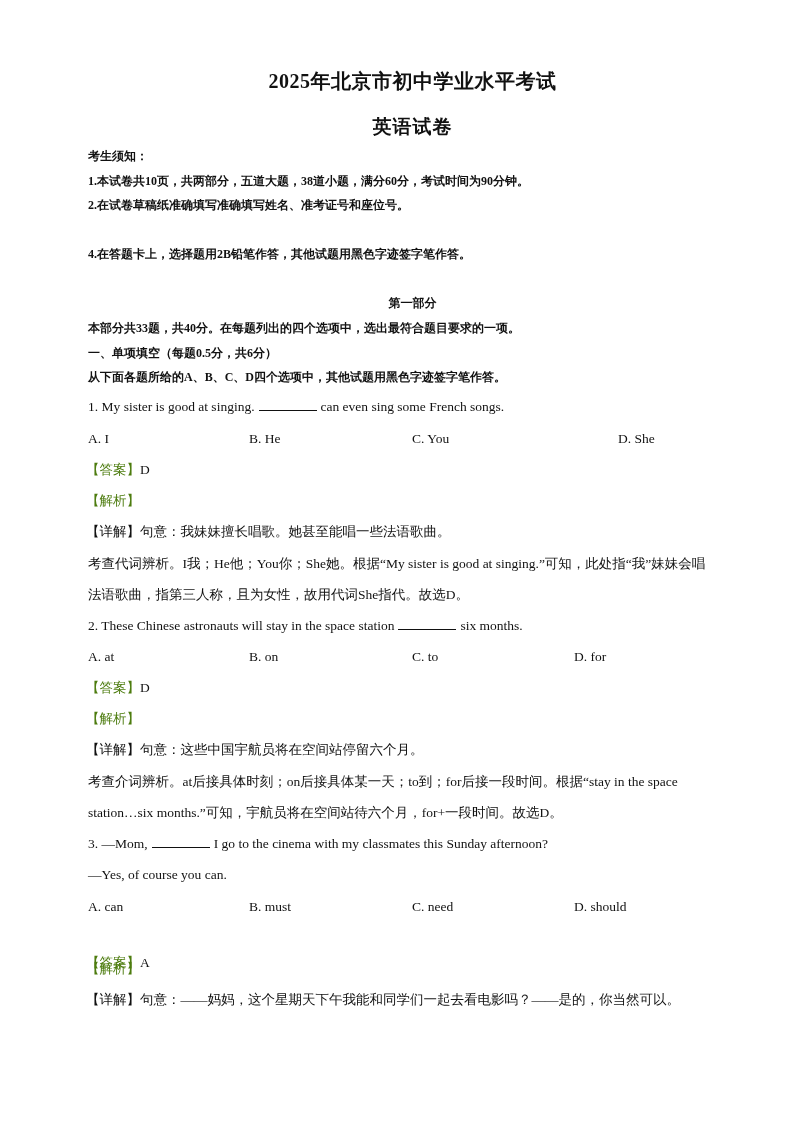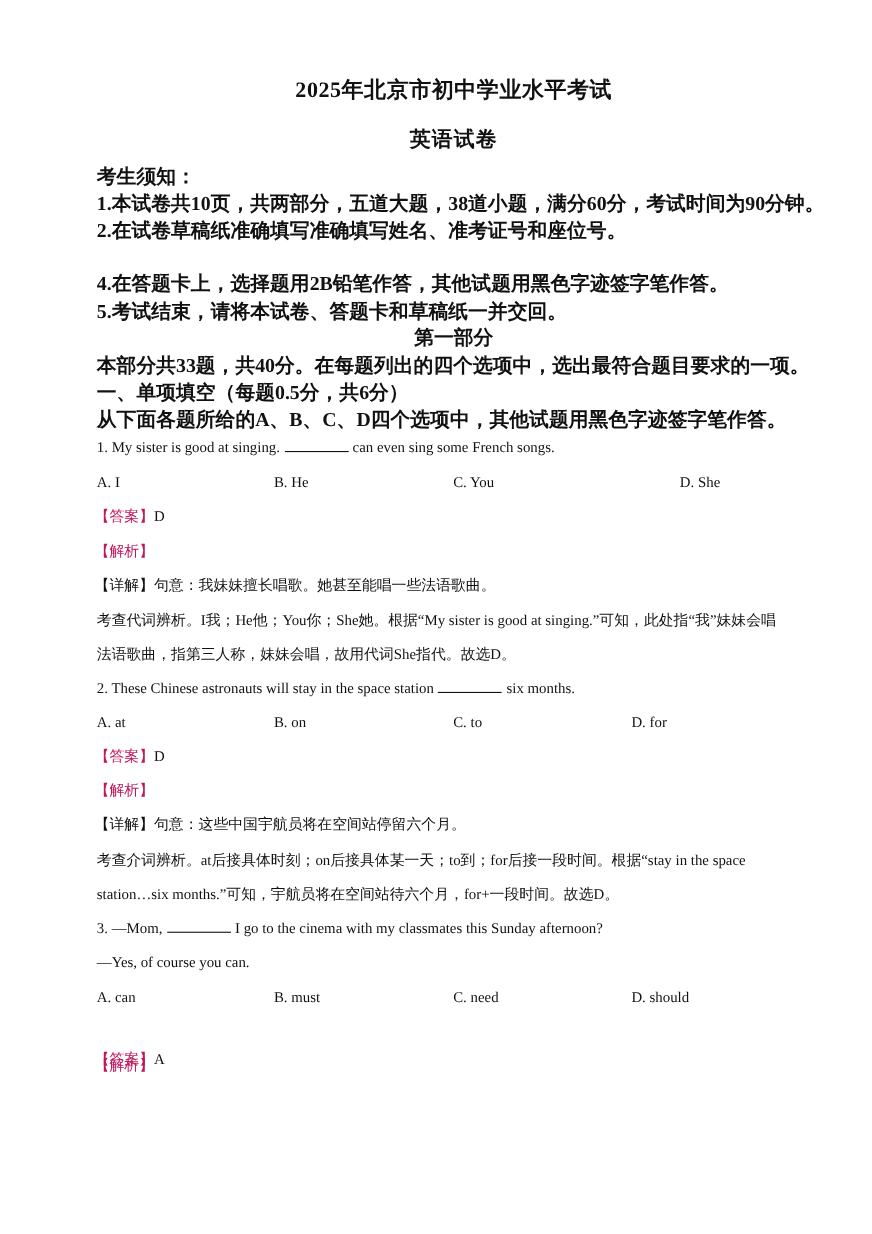--- a/index.html
+++ b/index.html
@@ -3,41 +3,40 @@
 <meta charset="utf-8">
 <style>
   html, body { margin: 0; padding: 0; background: #ffffff; }
   body { width: 793px; height: 1122px; position: relative; overflow: hidden;
          font-family: "Liberation Serif", "DejaVu Serif", serif; color: #111; }
   .page { position: absolute; left: 16px; top: 0; width: 793px; height: 1122px; }
   .title { position: absolute; left: 0; width: 793px; text-align: center; font-weight: bold; }
   .t1 { top: 68px; font-size: 20px; letter-spacing: 0.5px; }
   .t2 { top: 114px; font-size: 19px; letter-spacing: 1px; }
   .line { position: absolute; left: 72px; white-space: nowrap; }
-  .bold { font-weight: bold; font-size: 18px; }
+  .bold { font-weight: bold; font-size: 12px; }
   .norm { font-size: 13.5px; }
   .center { left: 0; width: 793px; text-align: center; }
   .opt { position: absolute; font-size: 13.5px; white-space: nowrap; }
-  .blue { color: #be185d; }
+  .blue { color: #4d7c0f; }
   .lbl { font-size: 13.5px; }
   .blank { display: inline-block; width: 58px; border-bottom: 1px solid #111; height: 10px; margin: 0 4px; vertical-align: baseline; }
 </style>
 </head>
 <body>
 
 <div class="page">
 
   <div class="title t1">2025年北京市初中学业水平考试</div>
   <div class="title t2">英语试卷</div>
 
   <div class="line bold" style="top:148px;">考生须知：</div>
   <div class="line bold" style="top:173px;">1.本试卷共10页，共两部分，五道大题，38道小题，满分60分，考试时间为90分钟。</div>
   <div class="line bold" style="top:197px;">2.在试卷草稿纸准确填写准确填写姓名、准考证号和座位号。</div>
   <div class="line bold" style="top:246px;">4.在答题卡上，选择题用2B铅笔作答，其他试题用黑色字迹签字笔作答。</div>
-  <div class="line bold" style="top:271px;">5.考试结束，请将本试卷、答题卡和草稿纸一并交回。</div>
 
   <div class="line bold center" style="top:295px;">第一部分</div>
   <div class="line bold" style="top:320px;">本部分共33题，共40分。在每题列出的四个选项中，选出最符合题目要求的一项。</div>
   <div class="line bold" style="top:345px;">一、单项填空（每题0.5分，共6分）</div>
   <div class="line bold" style="top:369px;">从下面各题所给的A、B、C、D四个选项中，其他试题用黑色字迹签字笔作答。</div>
 
   <div class="line norm" style="top:399px;">
     <span>1. My sister is good at singing.</span><span class="blank"></span><span>can even sing some French songs.</span>
   </div>
   <div class="opt" style="left:72px;top:431px;">A. I</div>
@@ -47,21 +46,21 @@
   <div class="line norm" style="top:461px;left:70px;">
     <span class="blue lbl">【答案】</span><span>D</span>
   </div>
   <div class="line norm" style="top:492px;left:70px;">
     <span class="blue lbl">【解析】</span>
   </div>
   <div class="line norm" style="top:555px;">考查代词辨析。I我；He他；You你；She她。根据“My sister is good at singing.”可知，此处指“我”妹妹会唱</div>
   <div class="line norm" style="top:523px;left:70px;">
     <span>【详解】</span><span>句意：我妹妹擅长唱歌。她甚至能唱一些法语歌曲。</span>
   </div>
-  <div class="line norm" style="top:586px;">法语歌曲，指第三人称，妹妹会唱，故用代词She指代。故选D。</div>
+  <div class="line norm" style="top:586px;">法语歌曲，指第三人称，且为女性，故用代词She指代。故选D。</div>
 
   <div class="line norm" style="top:618px;">
     <span>2. These Chinese astronauts will stay in the space station</span><span class="blank"></span><span>six months.</span>
   </div>
   <div class="opt" style="left:72px;top:649px;">A. at</div>
   <div class="opt" style="left:233px;top:649px;">B. on</div>
   <div class="opt" style="left:396px;top:649px;">C. to</div>
   <div class="opt" style="left:558px;top:649px;">D. for</div>
   <div class="line norm" style="top:679px;left:70px;">
     <span class="blue lbl">【答案】</span><span>D</span>
@@ -82,14 +81,17 @@
   <div class="opt" style="left:72px;top:899px;">A. can</div>
   <div class="opt" style="left:233px;top:899px;">B. must</div>
   <div class="opt" style="left:396px;top:899px;">C. need</div>
   <div class="opt" style="left:558px;top:899px;">D. should</div>
   <div class="line norm" style="top:929px;left:70px;margin-top:25px;">
     <span class="blue lbl">【答案】</span><span>A</span>
   </div>
   <div class="line norm" style="top:960px;left:70px;">
     <span class="blue lbl">【解析】</span>
   </div>
+  <div class="line norm" style="top:991px;left:70px;">
+    <span>【详解】</span><span>句意：——妈妈，这个星期天下午我能和同学们一起去看电影吗？——是的，你当然可以。</span>
+  </div>
 
 </div>
 
 </body></html>

